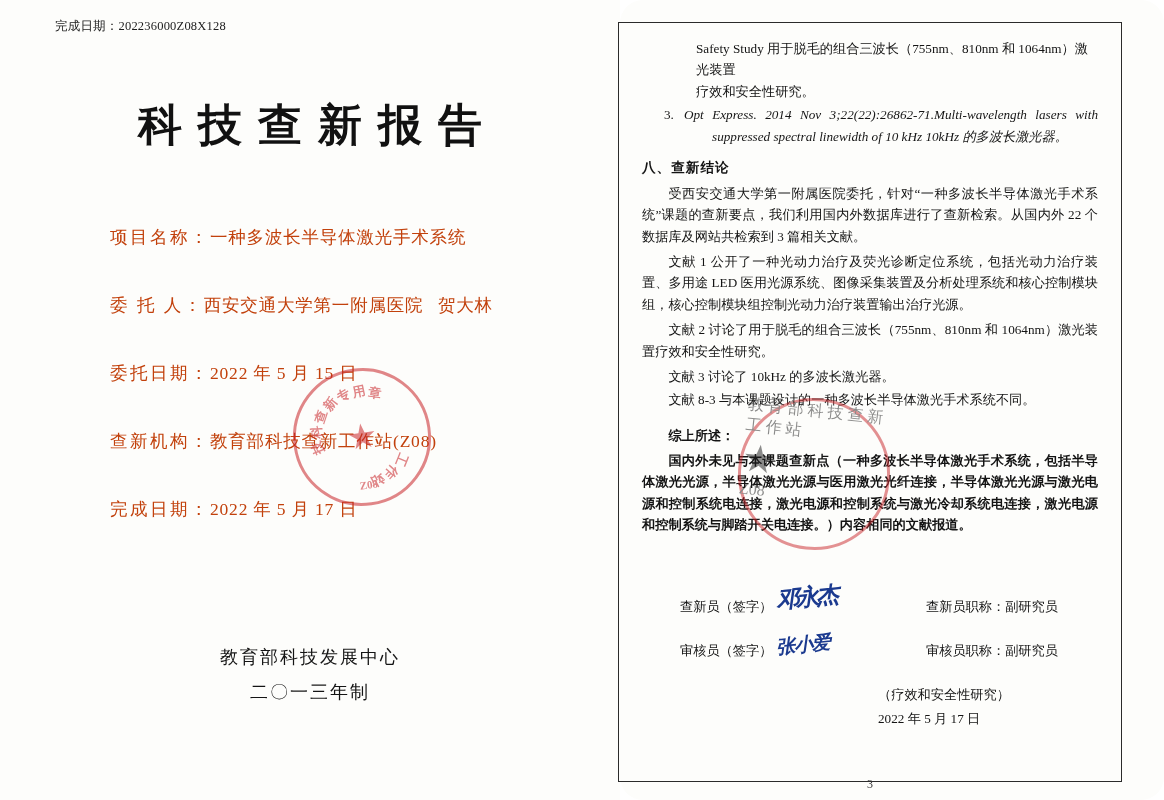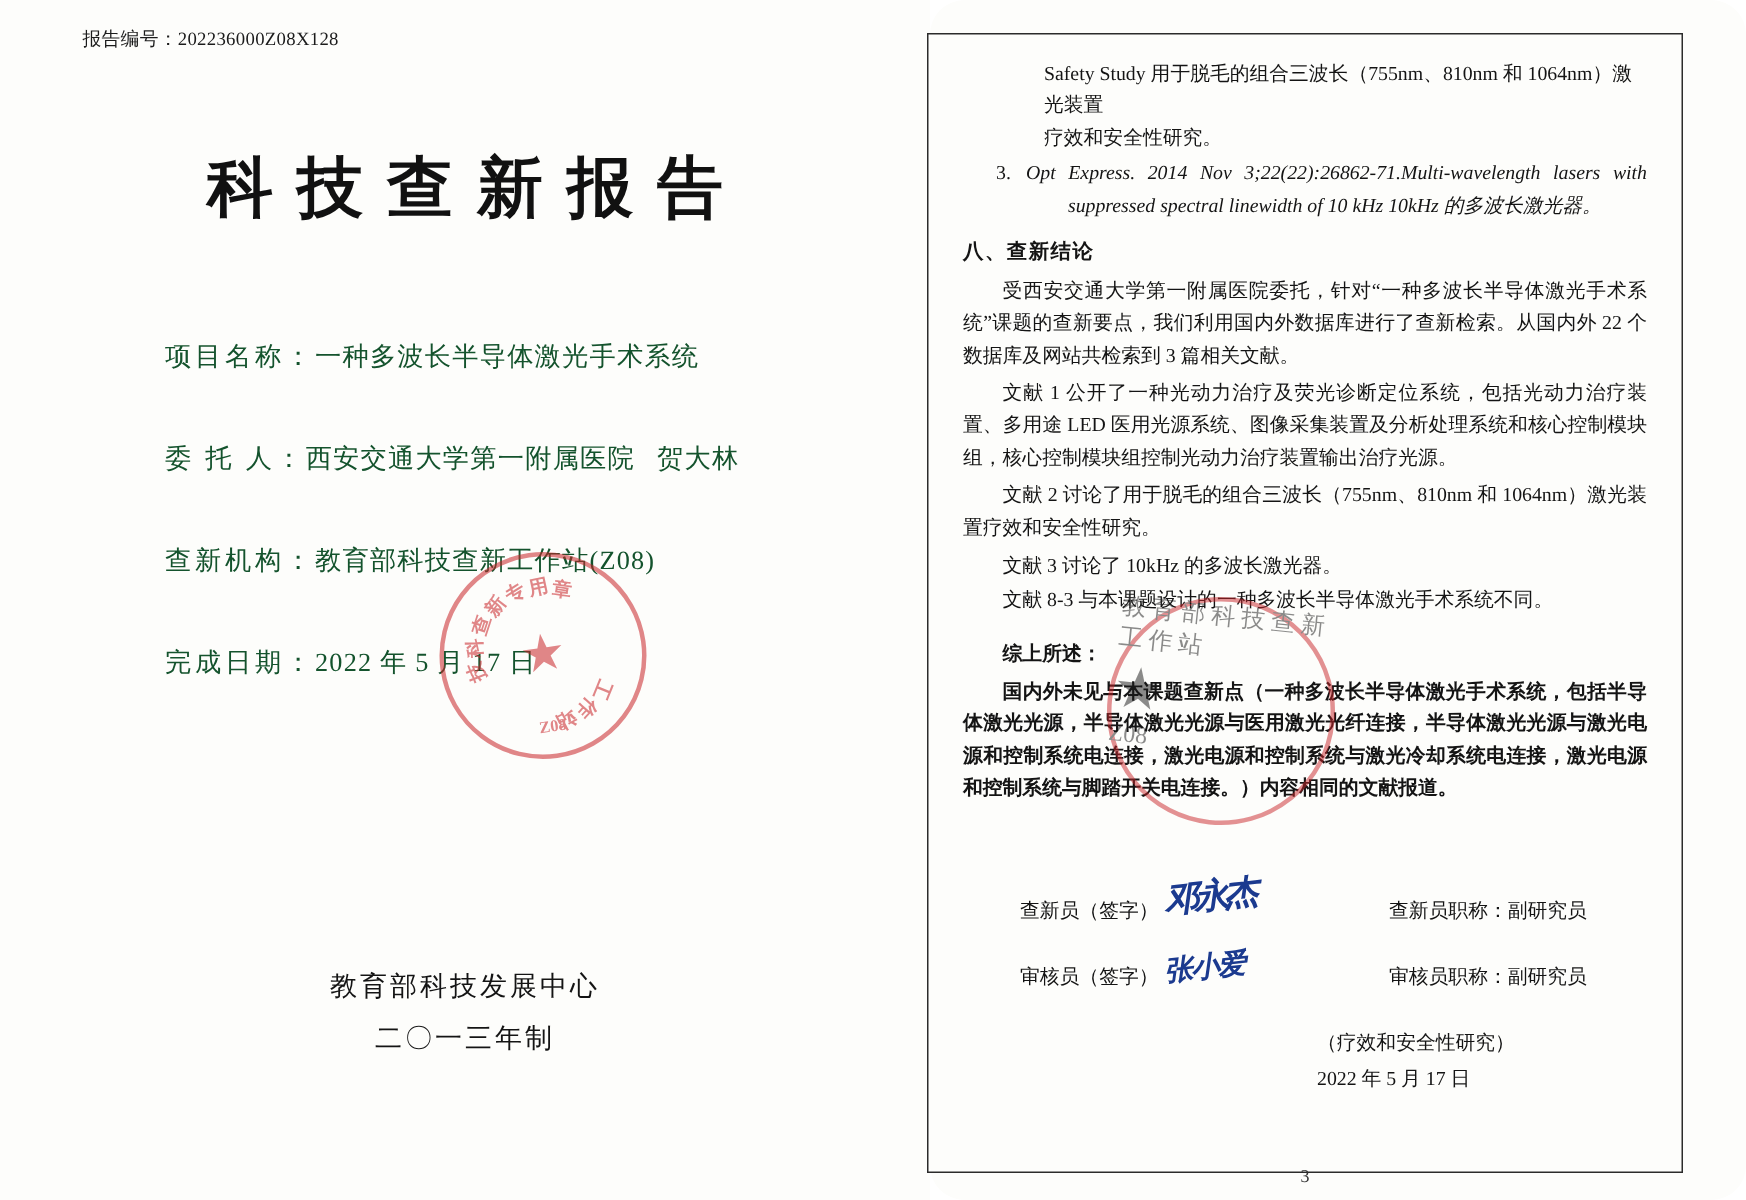--- a/index.html
+++ b/index.html
@@ -53,21 +53,21 @@
     font-family: "DejaVu Serif", serif;
   }
   .field-list {
     position: absolute;
     left: 110px;
     top: 225px;
     width: 470px;
   }
   .field {
     font-size: 17.5px;
-    color: #14532d;
+    color: #c2410c;
     margin-bottom: 44px;
     white-space: nowrap;
     letter-spacing: 0.5px;
   }
   .field .lbl { letter-spacing: 2.5px; }
   .field .val { letter-spacing: 0.8px; }
 
   .footer-org {
     position: absolute;
     left: 0;
@@ -270,30 +270,33 @@
     color: #333;
   }
 </style>
 </head>
 <body>
 
 <div class="page">
 
   <div class="left-page">
 
-    <div class="report-no">报告编号：202236000Z08X128</div>
+    <div class="report-no">完成日期：202236000Z08X128</div>
 
     <div class="cover-title">科技查新报告</div>
 
     <div class="field-list">
       <div class="field">
         <span class="lbl">项目名称：</span><span class="val">一种多波长半导体激光手术系统</span>
       </div>
       <div class="field">
         <span class="lbl">委 托 人：</span><span class="val">西安交通大学第一附属医院</span><span class="gap">&nbsp;&nbsp;&nbsp;</span><span class="val">贺大林</span>
+      </div>
+      <div class="field">
+        <span class="lbl">委托日期：</span><span class="val">2022 年 5 月 15 日</span>
       </div>
       <div class="field">
         <span class="lbl">查新机构：</span><span class="val">教育部科技查新工作站(Z08)</span>
       </div>
       <div class="field">
         <span class="lbl">完成日期：</span><span class="val">2022 年 5 月 17 日</span>
       </div>
     </div>
 
     <div class="footer-org">教育部科技发展中心</div>

